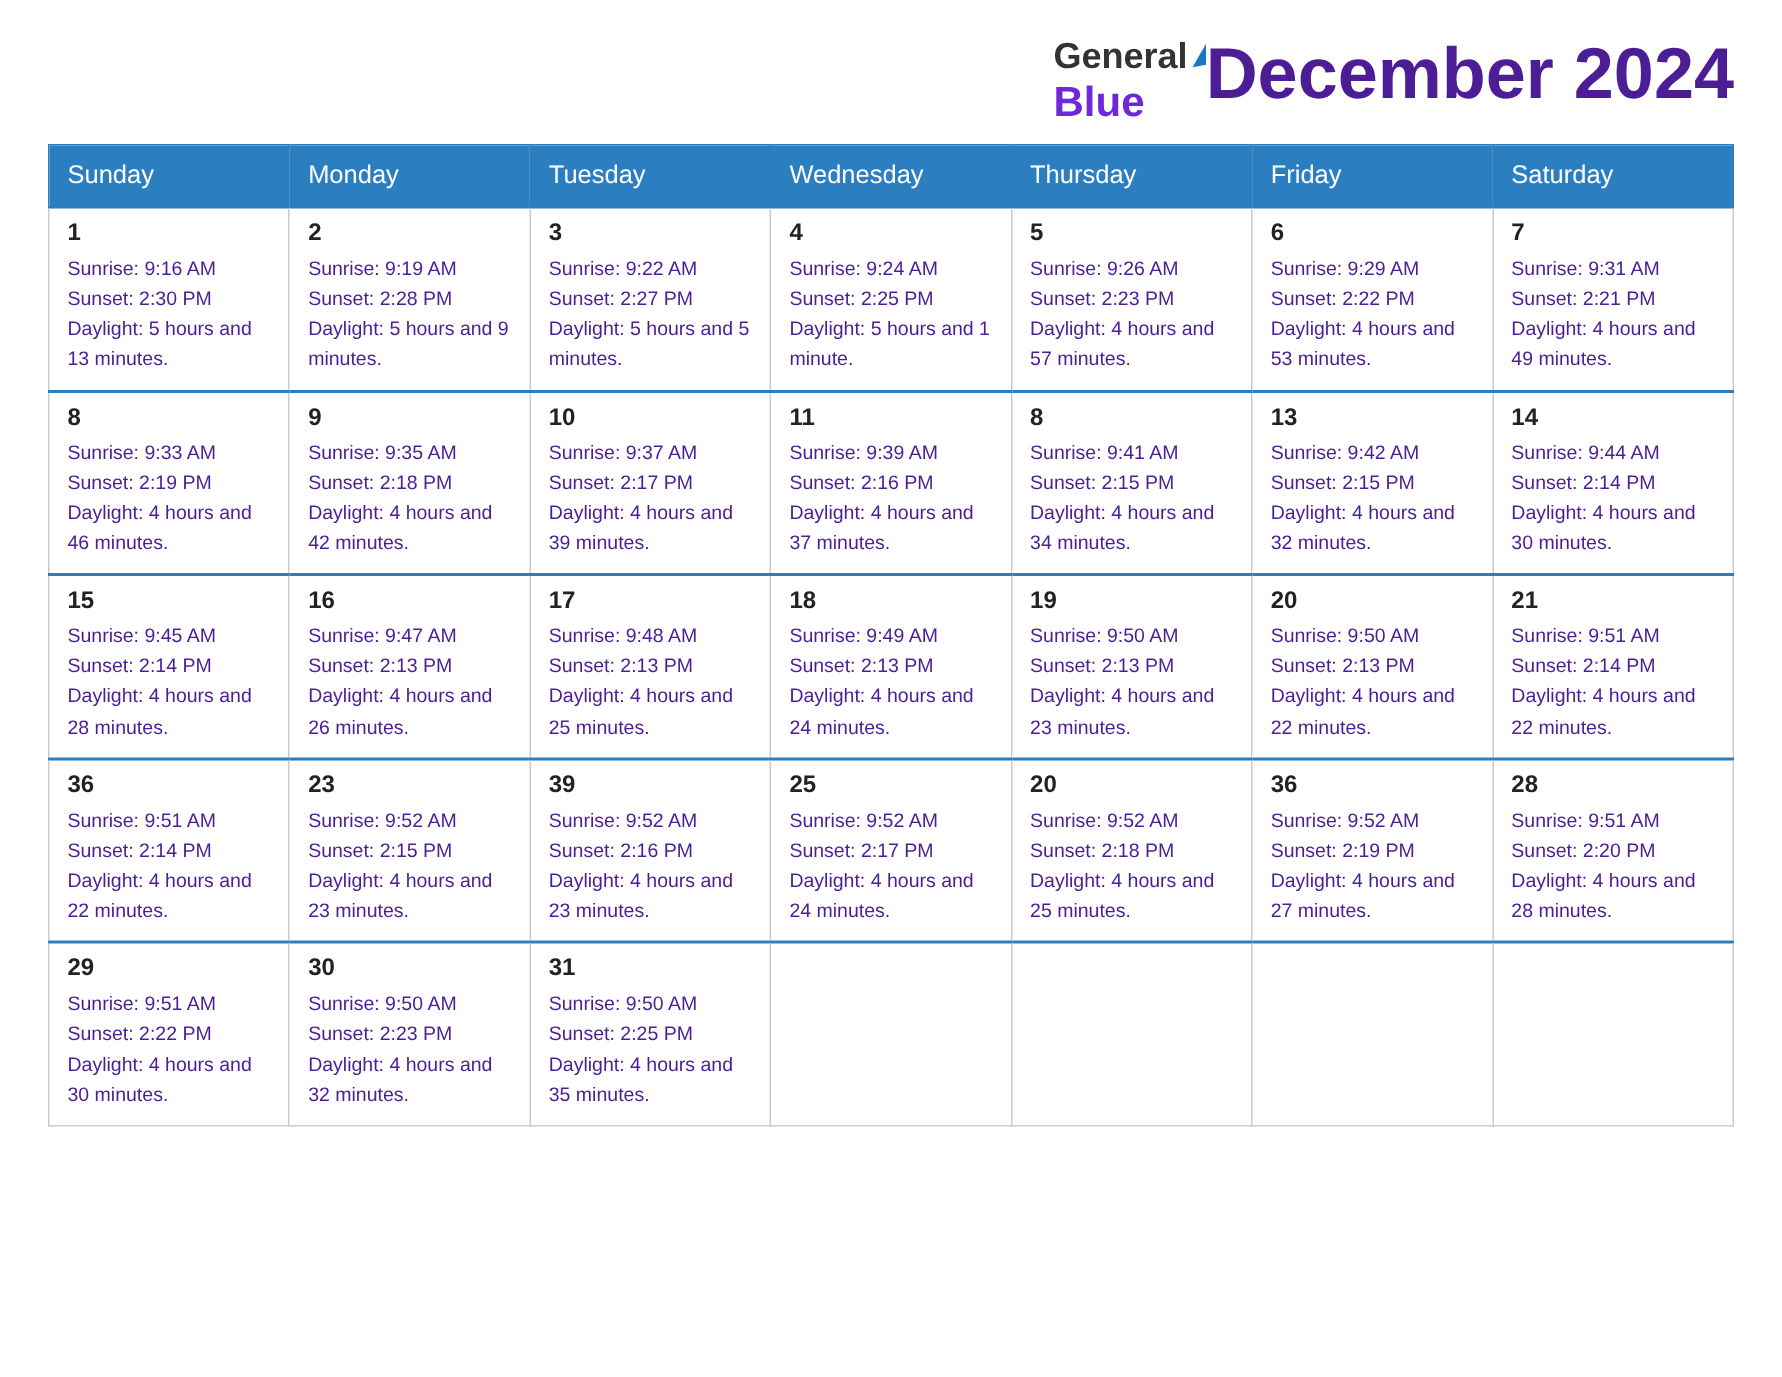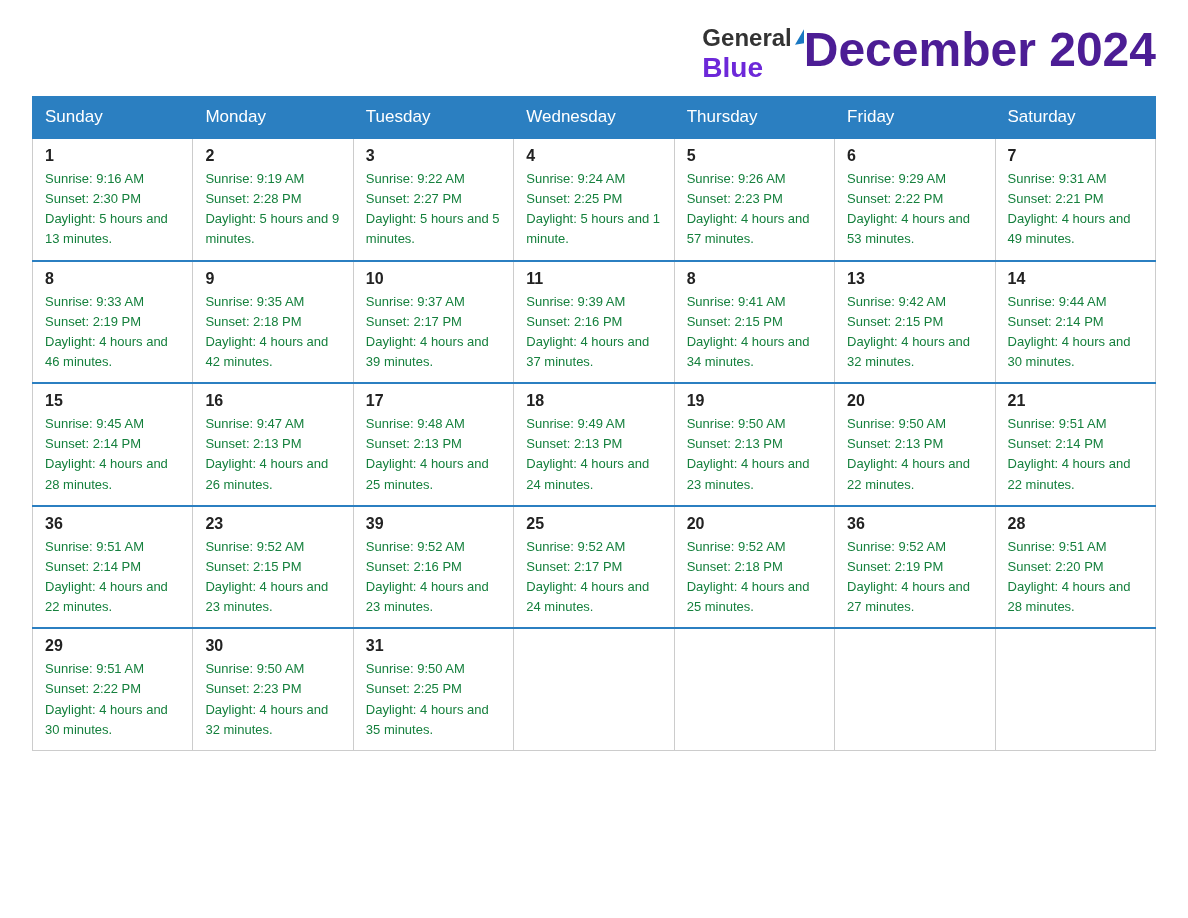--- a/index.html
+++ b/index.html
@@ -64,21 +64,21 @@
     }
     .calendar-table td .day-num {
       font-size: 16px;
       font-weight: bold;
       color: #222;
       display: block;
       margin-bottom: 4px;
     }
     .calendar-table td .day-info {
       font-size: 13px;
-      color: #15803d;
+      color: #4c1d95;
       line-height: 1.55;
     }
     .calendar-table tr td {
       border-top: 2px solid #2b7fc1;
     }
     .calendar-table td.empty {
       background: #fff;
     }
   </style>
 </head>

